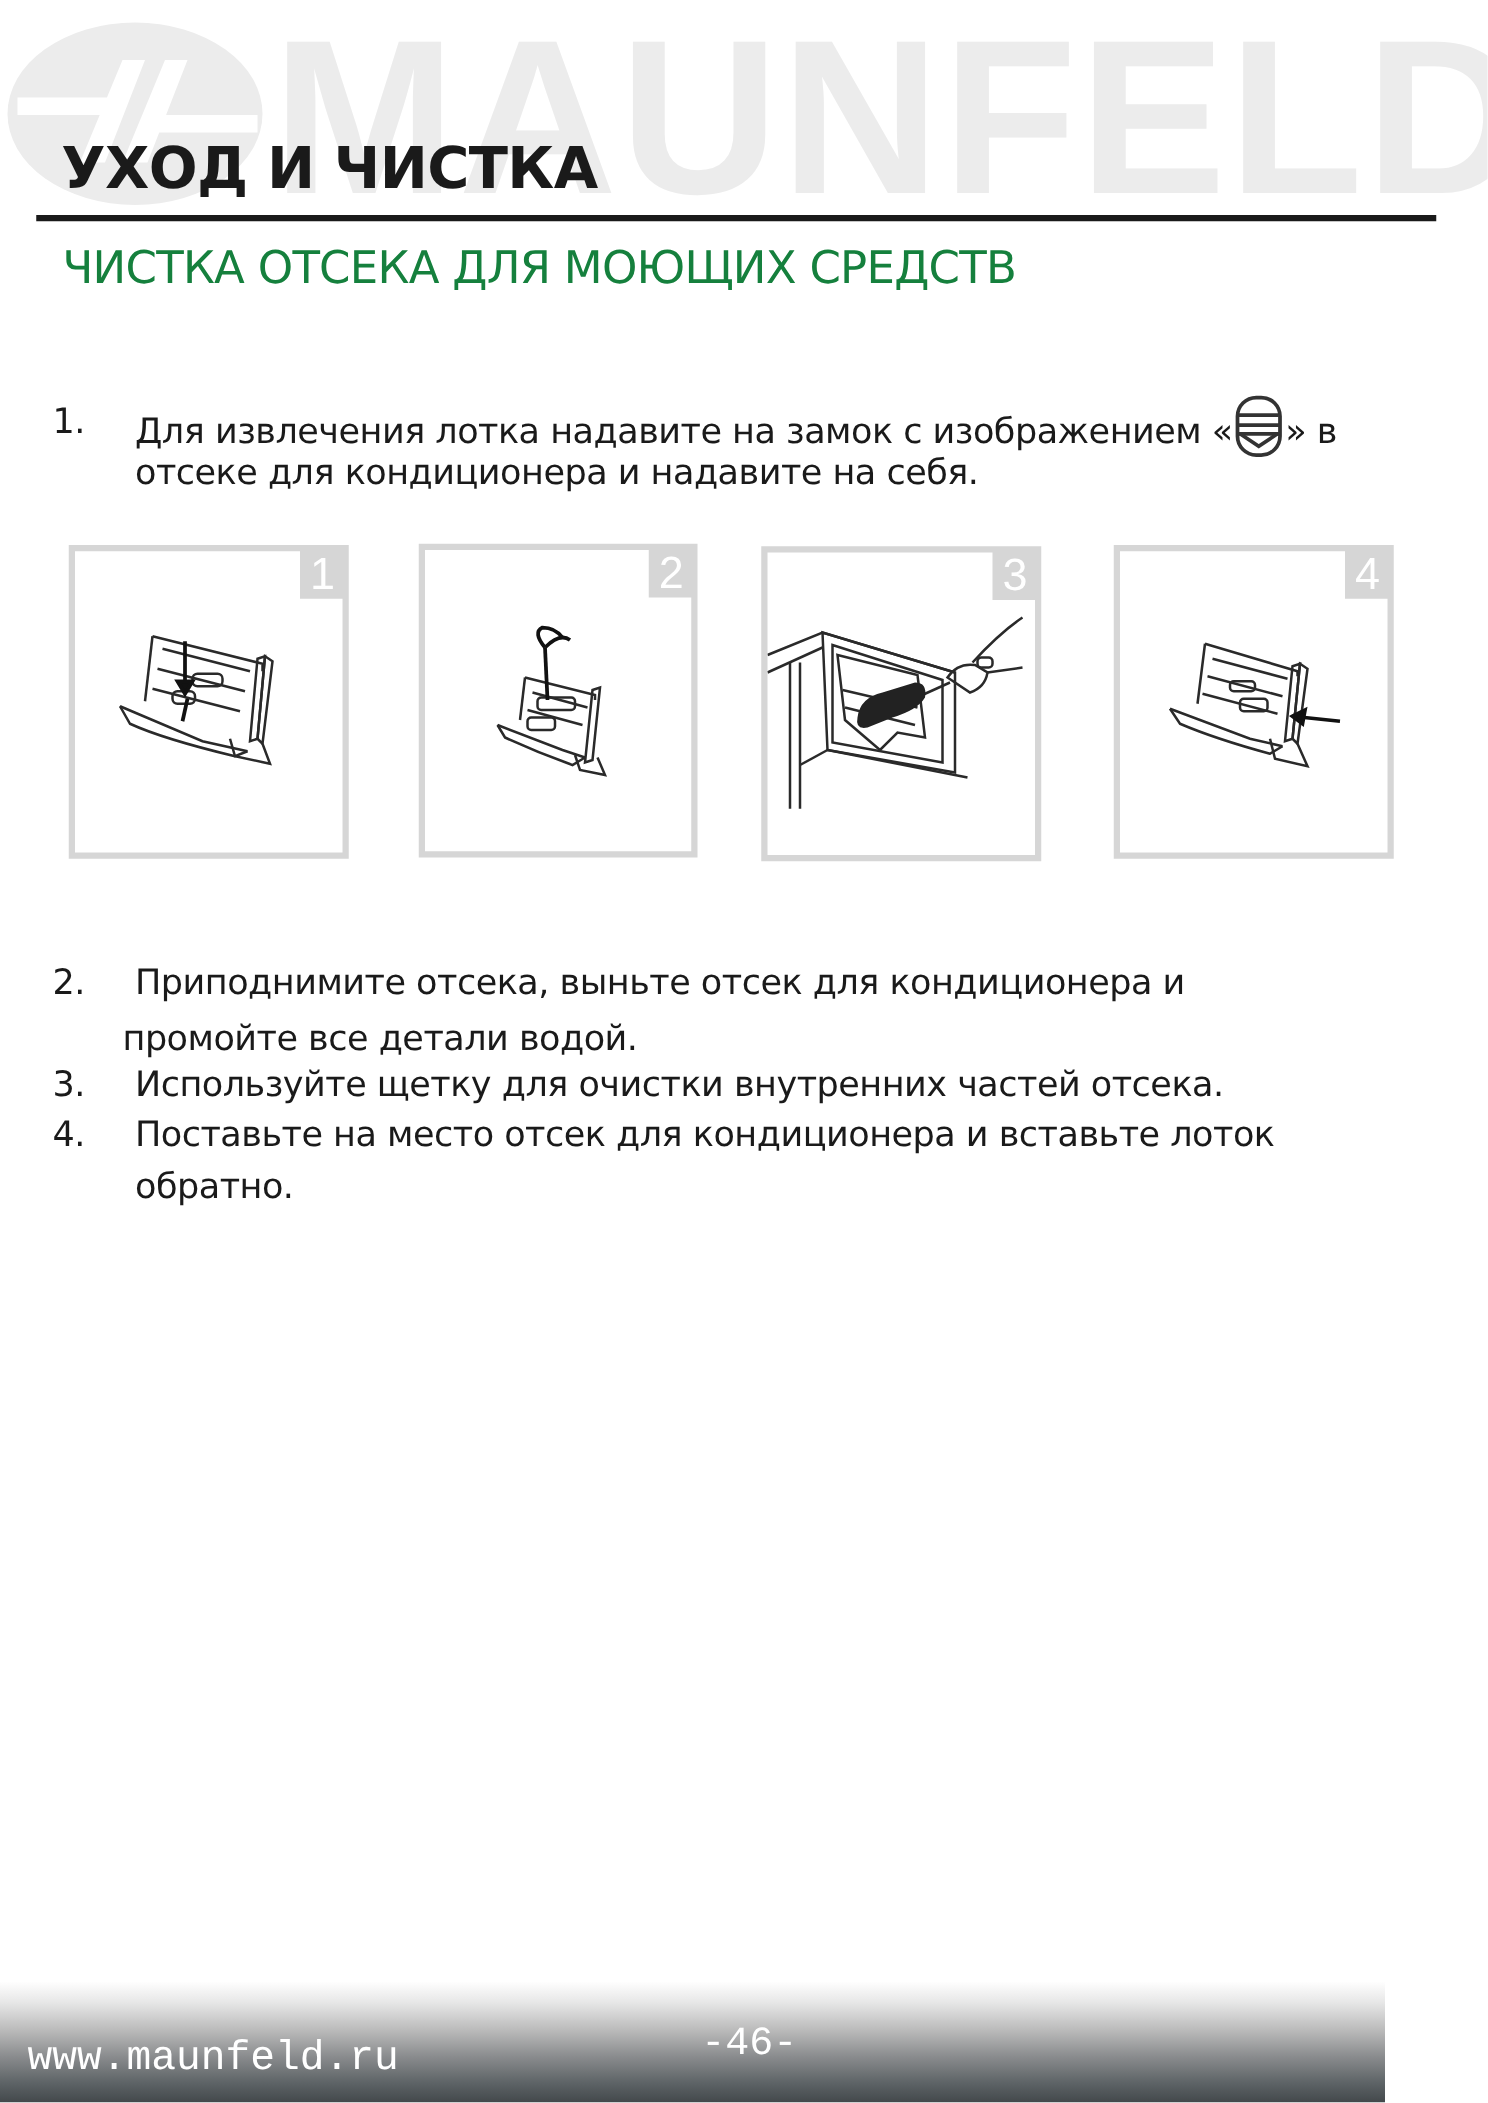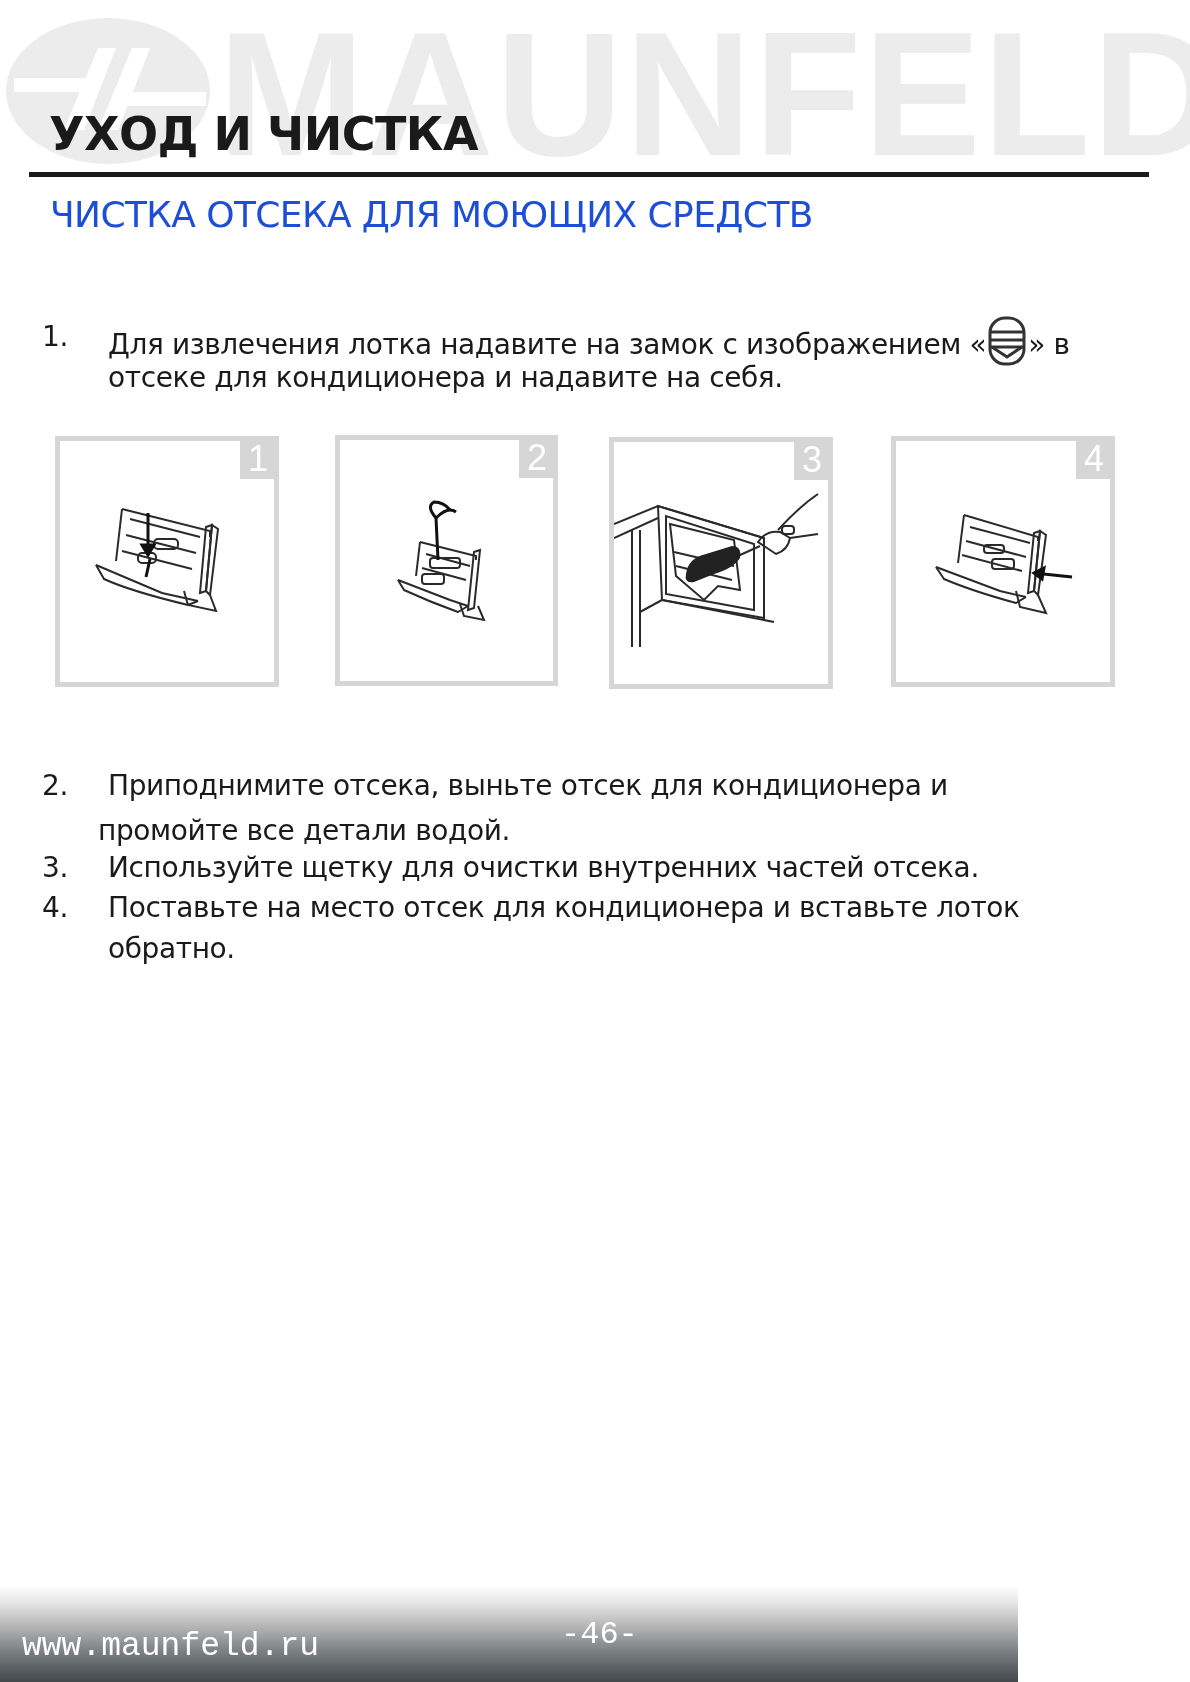--- a/index.html
+++ b/index.html
@@ -22,42 +22,42 @@
     position: absolute; left: 49px; top: 104px; margin: 0;
     font-family: "DejaVu Sans", sans-serif; font-weight: bold;
     font-size: 46px; line-height: 60px; color: #1a1a1a; letter-spacing: -0.5px;
   }
   .title-rule {
     position: absolute; left: 29px; top: 172px; width: 1120px; height: 5px; background: #1a1a1a;
   }
   .section-title {
     position: absolute; left: 50px; top: 190px; margin: 0;
     font-family: "DejaVu Sans", sans-serif; font-weight: normal;
-    font-size: 36px; line-height: 50px; color: #1d4ed8; letter-spacing: -0.6px;
+    font-size: 36px; line-height: 50px; color: #15803d; letter-spacing: -0.6px;
   }
   .step {
     position: absolute; left: 42px; font-size: 28px; line-height: 41px; color: #1a1a1a;
     letter-spacing: -0.4px;
   }
   .step .num { position: absolute; left: 0; top: 0; }
   .step .txt { position: absolute; left: 66px; top: 0; white-space: nowrap; }
   .lock-icon { display: inline-block; vertical-align: -12px; margin: 0 2px; }
 
   .frame {
     position: absolute; box-sizing: border-box; border: 5px solid #d6d6d6; background: #fff;
   }
   .frame .badge {
     position: absolute; top: -2px; right: -2px; width: 36px; height: 40px;
     background: #d6d6d6; color: #ffffff; font-family: "Liberation Sans", sans-serif;
     font-size: 36px; line-height: 40px; text-align: center;
   }
   .frame svg { position: absolute; left: 0; top: 0; }
 
   .footer {
-    position: absolute; left: 0; top: 1585px; width: 1018px; height: 97px;
+    position: absolute; left: 0; top: 1585px; width: 1108px; height: 97px;
     background: linear-gradient(to bottom, #ffffff 0%, #e6e6e6 18%, #bbbbbb 40%, #8a8c8e 62%, #5d6366 84%, #43484b 100%);
   }
   .footer .url {
     position: absolute; left: 22px; top: 42px; font-family: "Liberation Mono", monospace;
     font-size: 33px; line-height: 40px; color: #ffffff;
   }
   .footer .page-num {
     position: absolute; left: 561px; top: 30px; font-family: Liberation Mono, monospace;
     font-size: 32px; line-height: 40px; color: #ffffff;
   }

